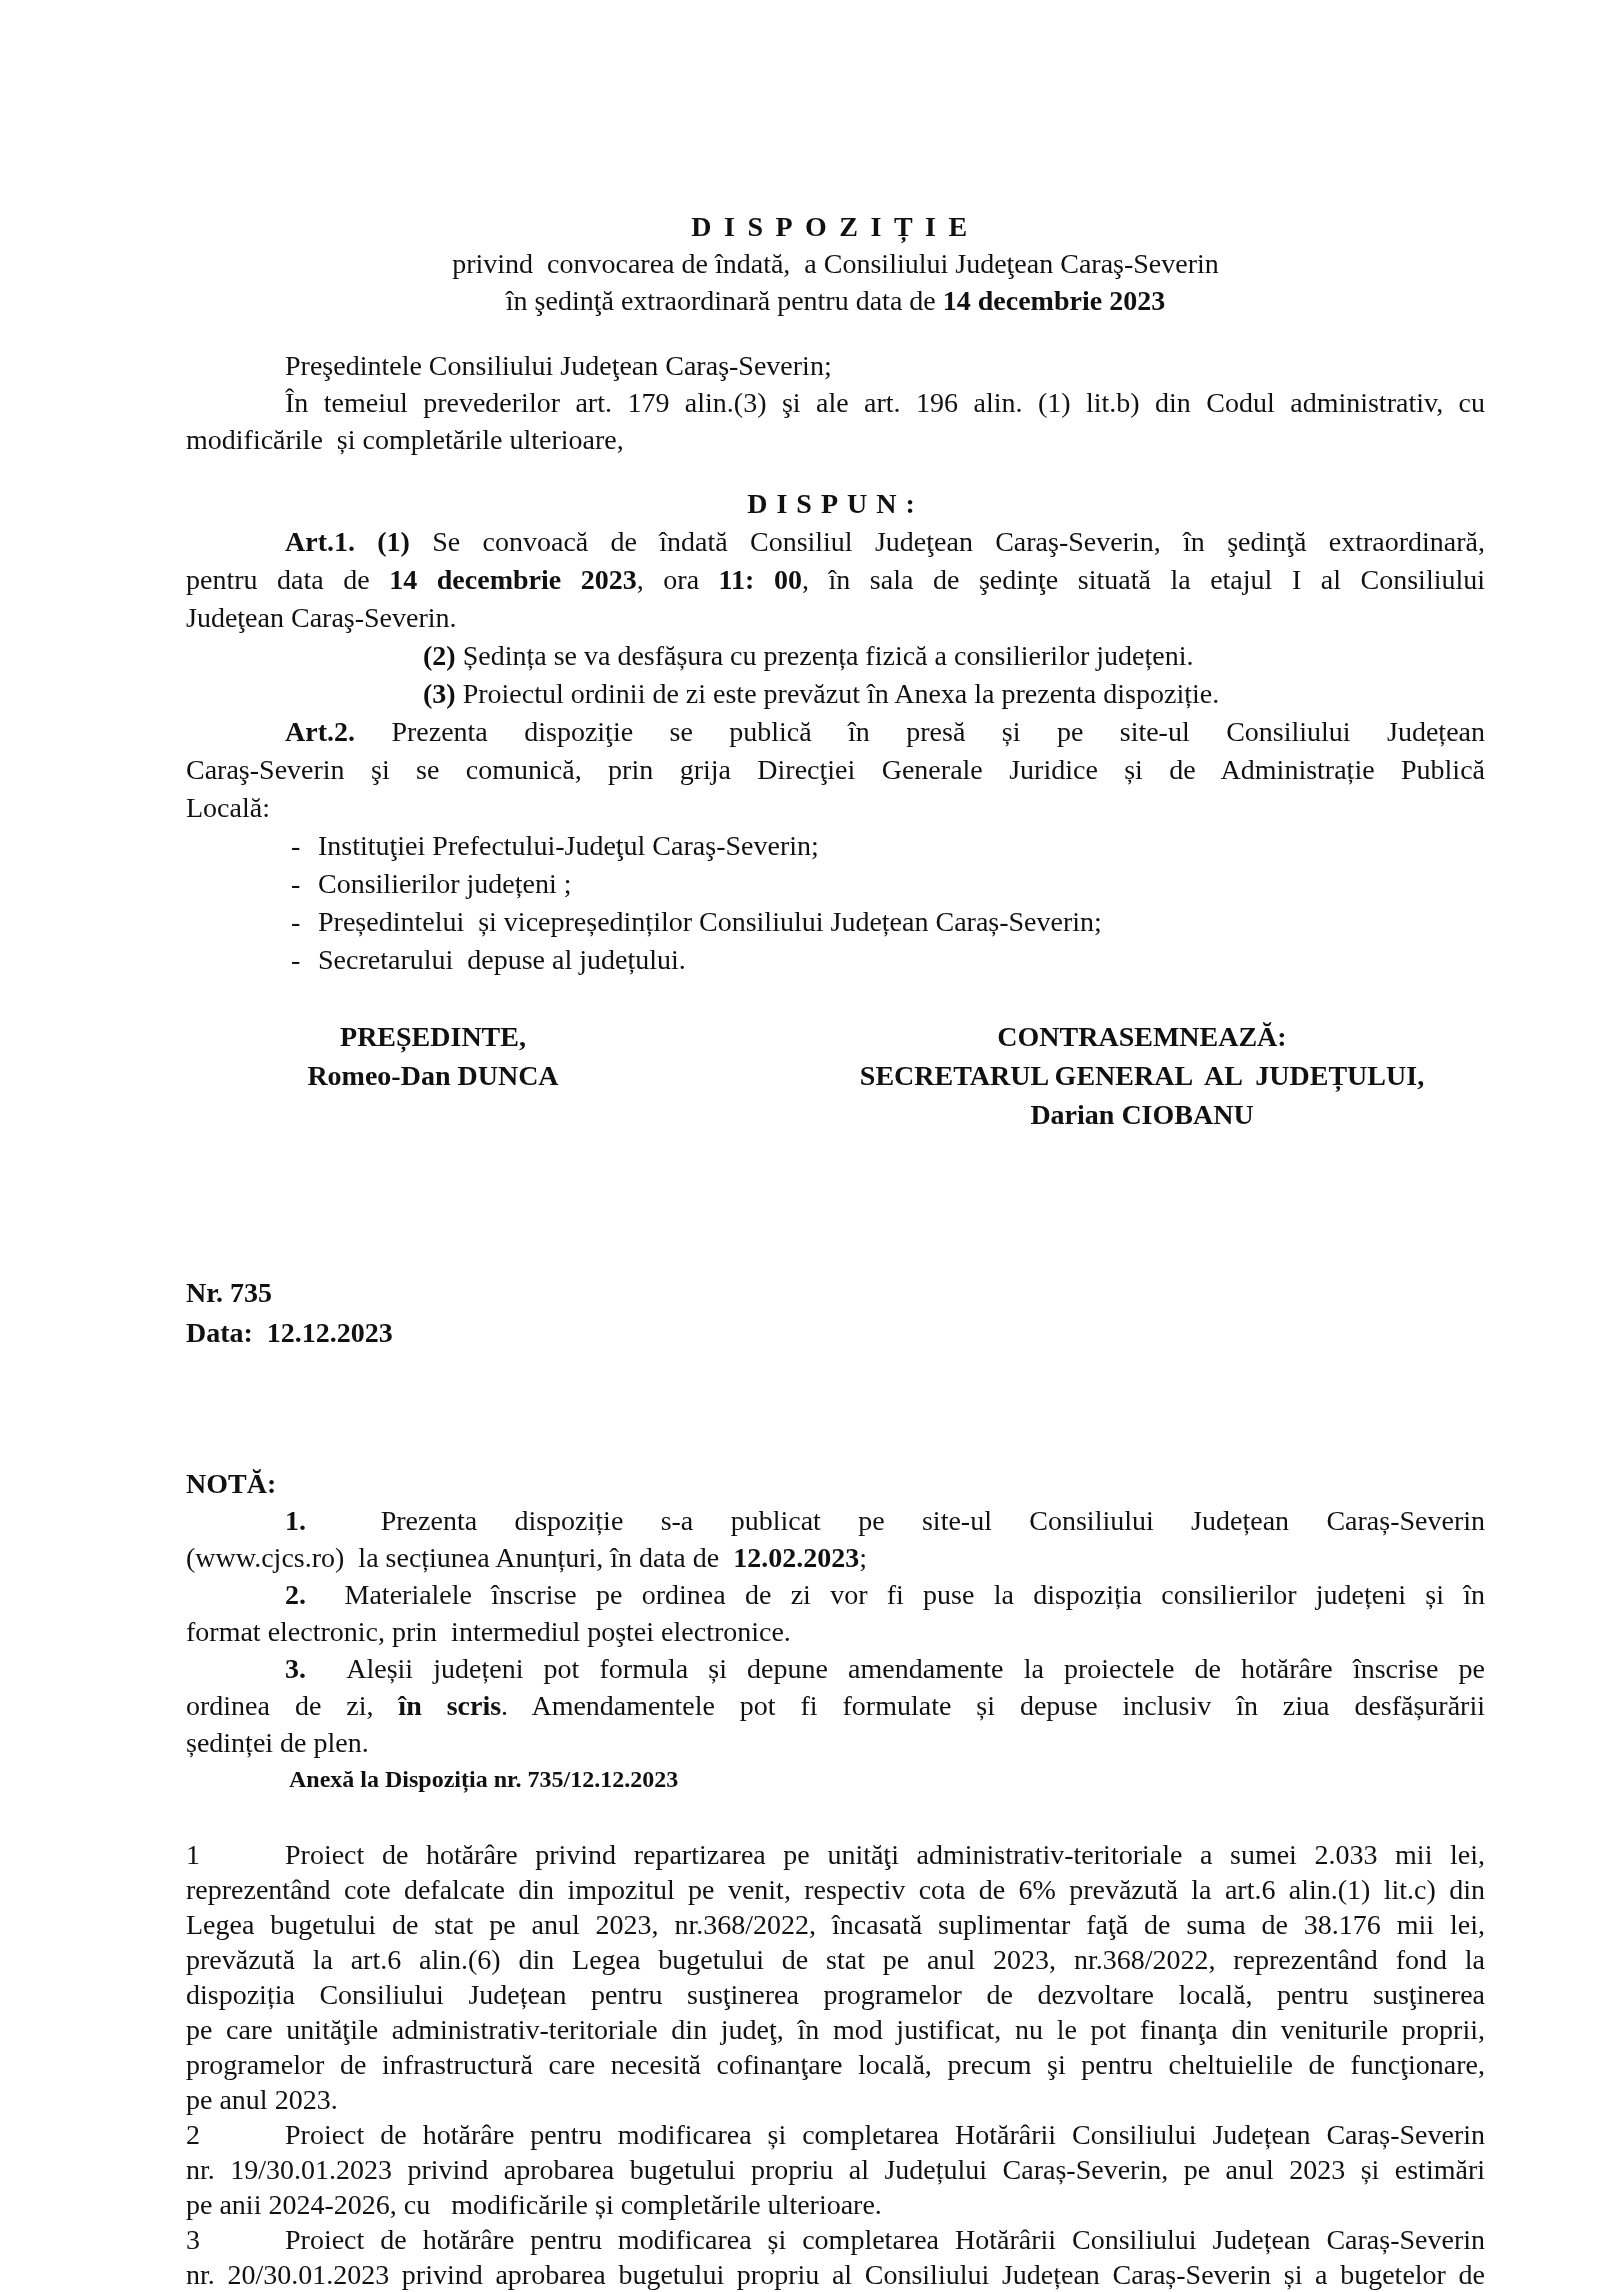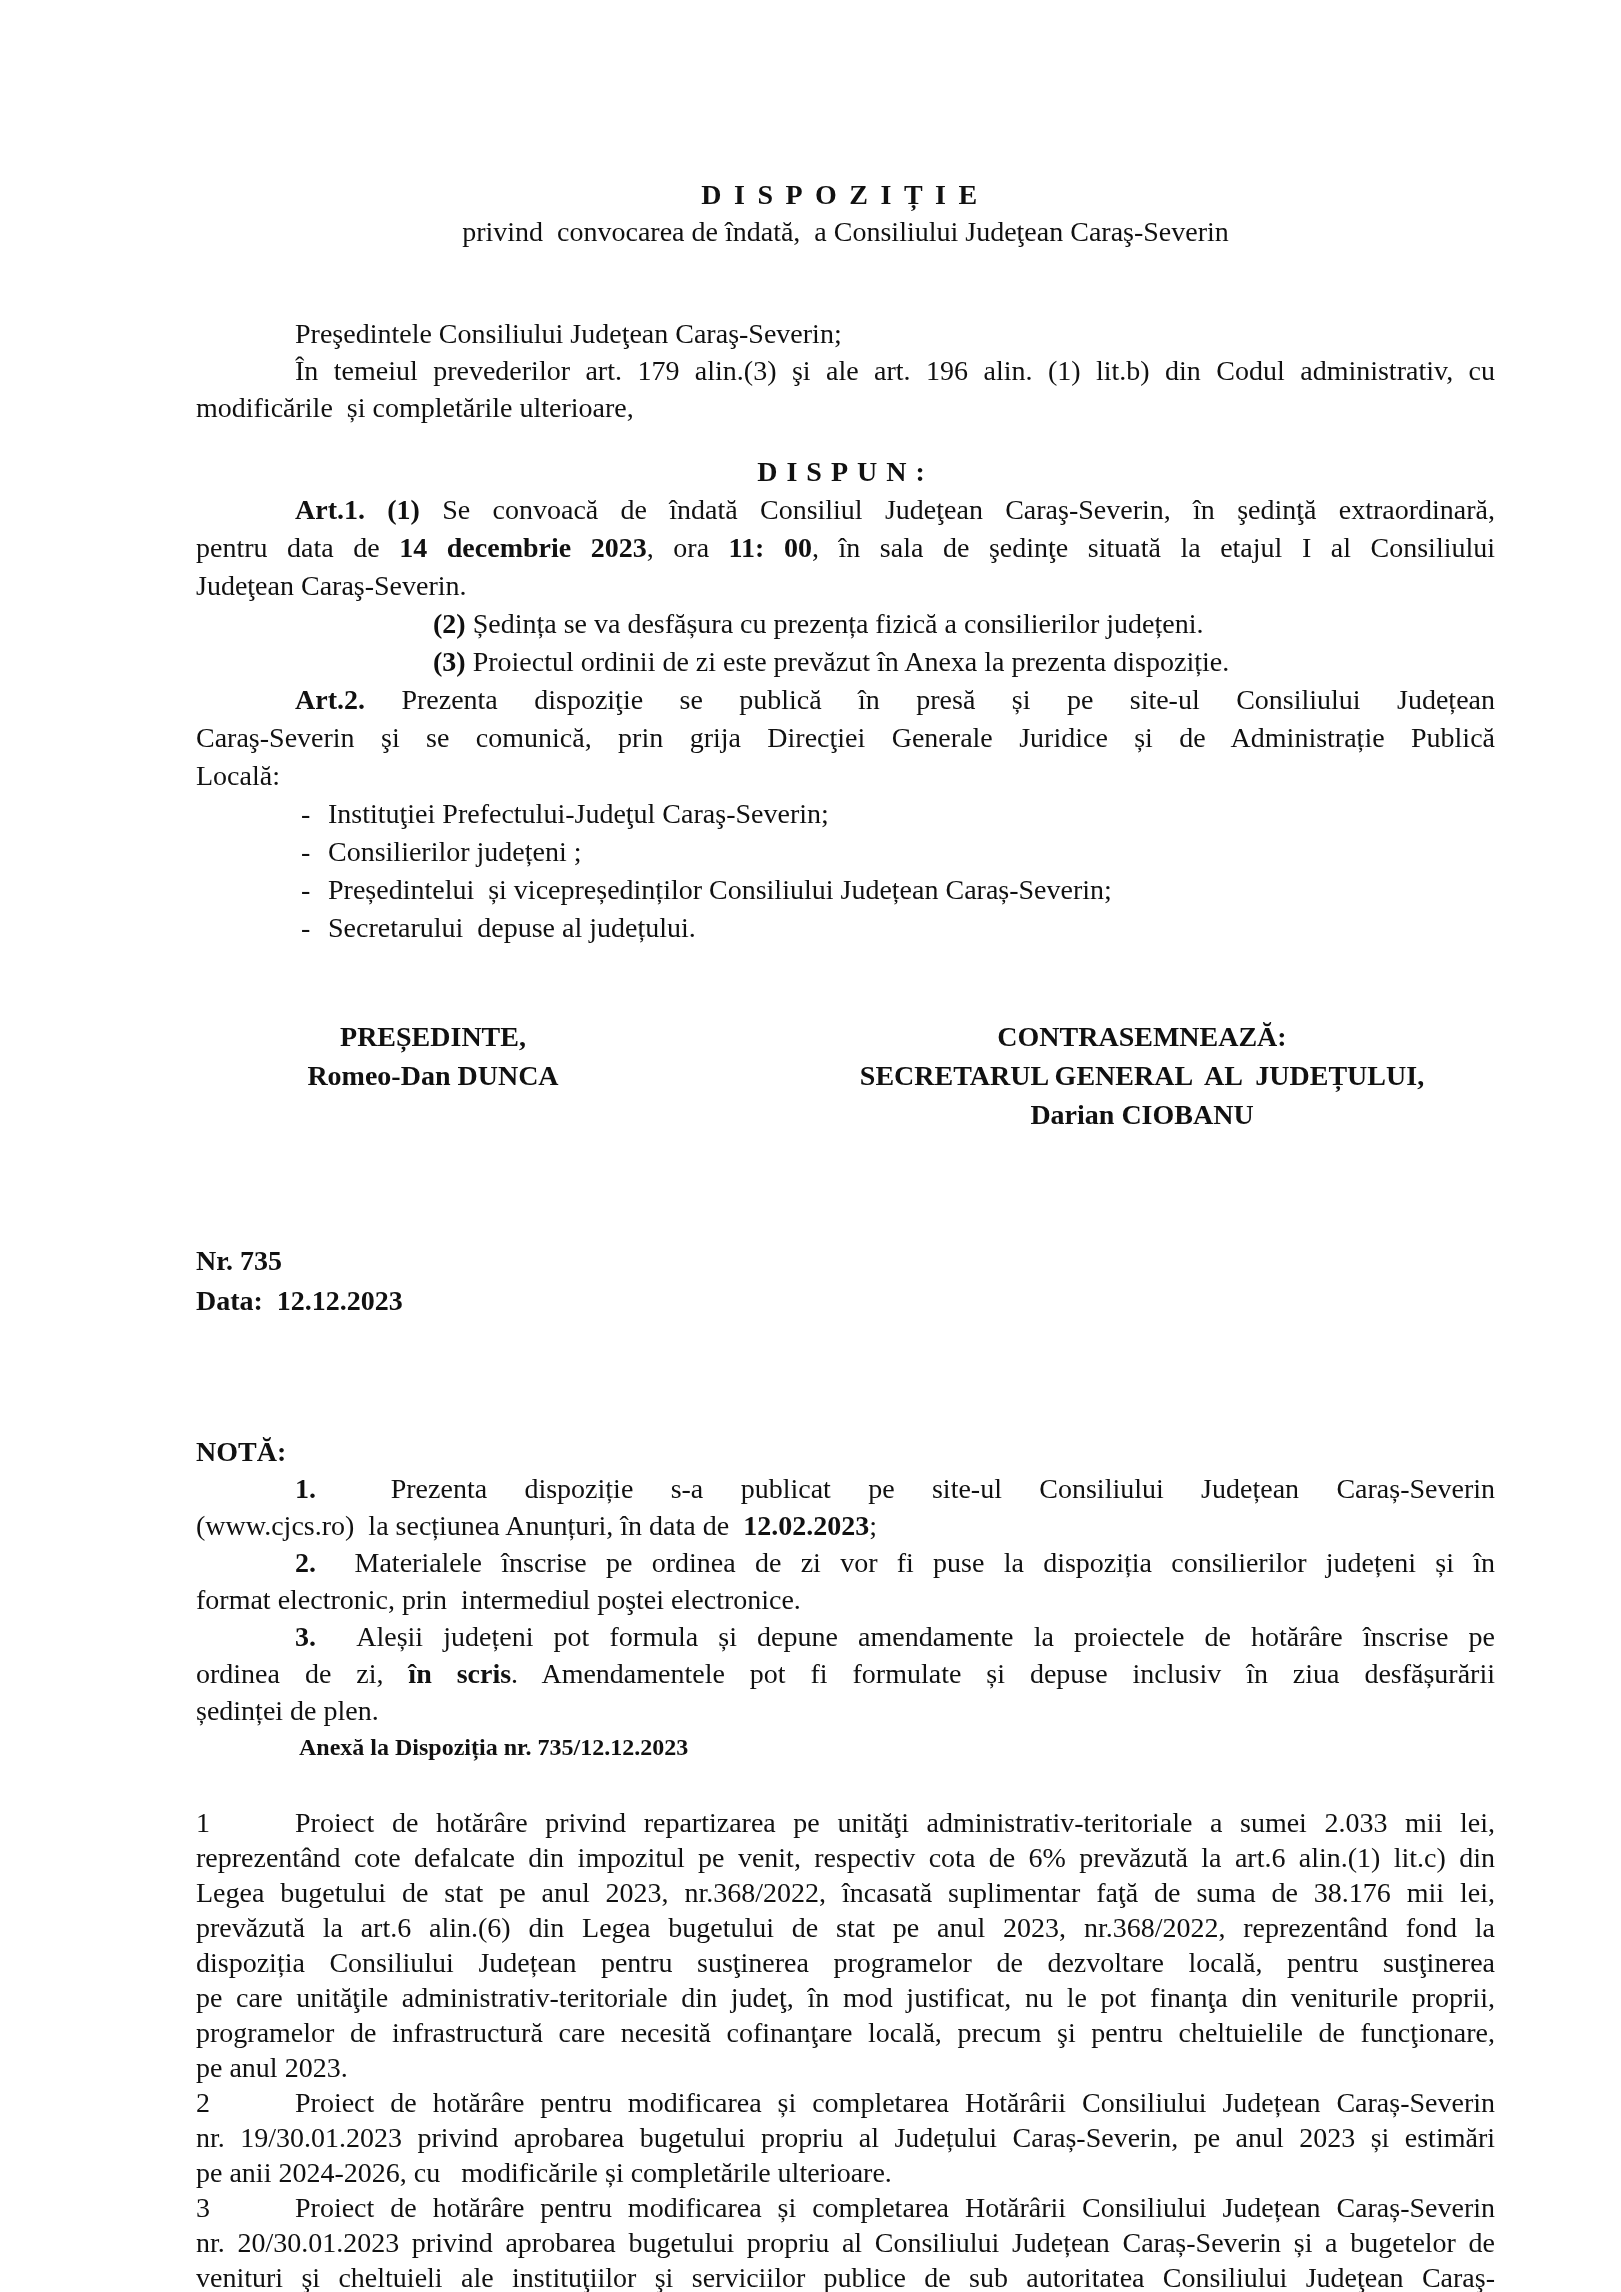--- a/index.html
+++ b/index.html
@@ -1,37 +1,38 @@
 <!DOCTYPE html>
 <html style="font-size:14.3px"><head>
 <meta charset="utf-8">
 <style>
   html, body { margin: 0; padding: 0; background: #ffffff; }
   body { width: 1622px; height: 2293px; position: relative; overflow: hidden;
          font-family: "Liberation Serif", "DejaVu Serif", serif; color: #111; font-size: 28px; }
-  .blk { position: absolute; left: 196px; width: 1299px; line-height: 37px; }
+  .blk { position: absolute; left: 186px; width: 1299px; line-height: 37px; margin-top: 32px; }
   .center { text-align: center; }
   .line { display: block; white-space: nowrap; }
   .jline { display: block; text-align: justify; text-align-last: justify; white-space: normal; }
   .ind { padding-left: 99px; }
   .ind2 { padding-left: 237px; }
   b, .b { font-weight: bold; }
   .title { letter-spacing: 12.5px; font-weight: bold; font-size: 28px; }
   .dash { display: inline-block; width: 27px; }
   .listitem { display: block; padding-left: 105px; white-space: nowrap; }
   .sig { position: absolute; font-weight: bold; text-align: center; line-height: 39px; font-size: 28px; }
   .anex { font-weight: bold; font-size: 24px; padding-left: 103px; }
   .num { display: inline-block; width: 99px; }
 </style>
 </head>
 <body>
 
 <div class="blk center" style="top:176px; line-height:37px;">
   <span class="line title">DISPOZIȚIE</span>
   <span class="line" style="white-space:pre;">privind  convocarea de îndată,  a Consiliului Judeţean Caraş-Severin</span>
+  <span class="line" style="white-space:pre;"><span>în şedinţă extraordinară pentru data de </span><b>14 decembrie 2023</b></span>
 </div>
 
 <div class="blk" style="top:315px;">
   <span class="line ind">Preşedintele Consiliului Judeţean Caraş-Severin;</span>
   <span class="jline ind">În temeiul prevederilor art. 179 alin.(3) şi ale art. 196 alin. (1) lit.b) din Codul administrativ,  cu</span>
   <span class="line" style="white-space:pre;">modificările  și completările ulterioare,</span>
 </div>
 
 <div class="blk" style="top:453px; line-height:38px;">
   <span class="line center title" style="letter-spacing:9px;">DISPUN:</span>

